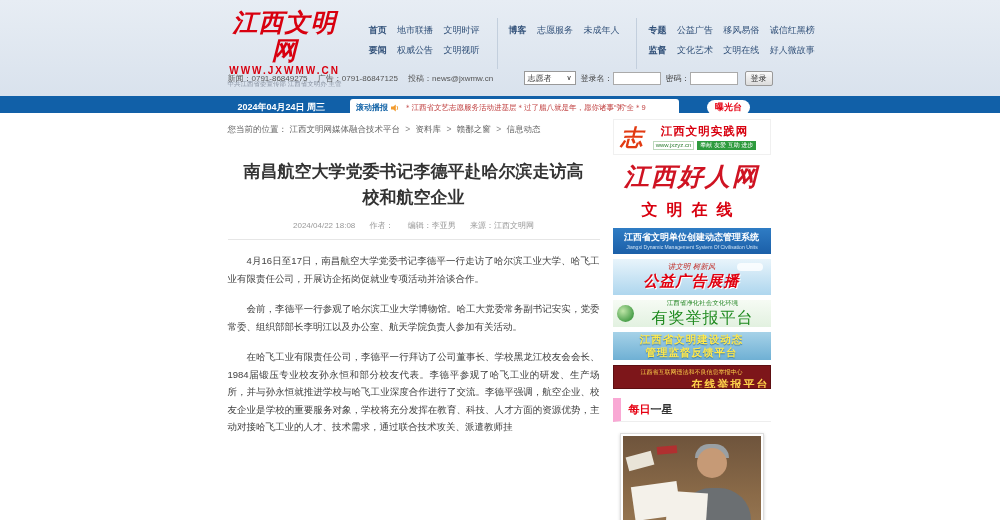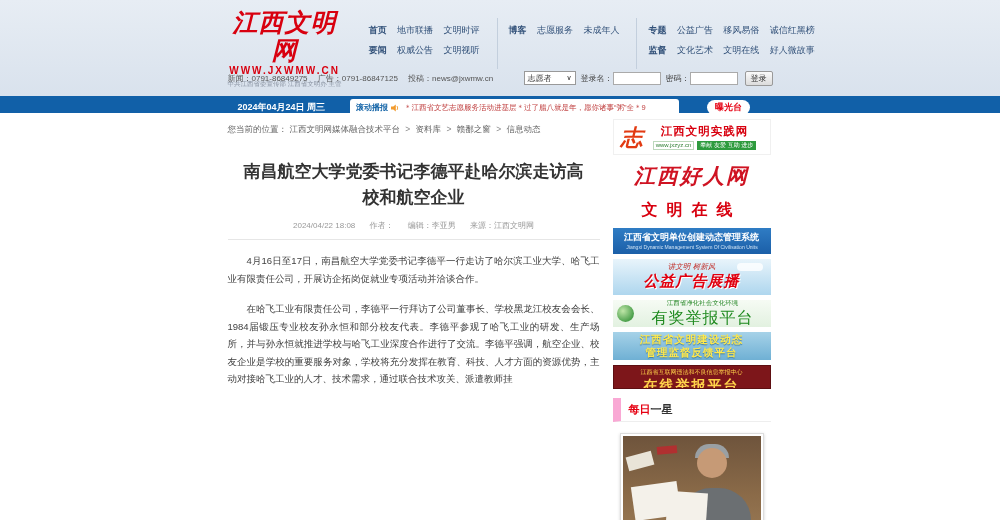--- a/index.html
+++ b/index.html
@@ -72,21 +72,21 @@
   .zhi-icon { font-family:"DejaVu Serif", serif; font-style:italic; font-weight:bold;
     font-size:22px; color:#e23a12; width:26px; text-align:center; line-height:26px; }
   .shizhan-right { flex:1; text-align:center; }
   .shizhan-title { color:#d8000f; font-weight:bold; font-size:11.5px; letter-spacing:1px; white-space:nowrap; }
   .shizhan-strip { display:flex; justify-content:center; gap:3px; margin-top:2px; }
   .shizhan-url { font-size:6px; color:#2e7d32; border:1px solid #bcd8bc; padding:0 2px; }
   .shizhan-slogan { font-size:6px; color:#fff; background:#2e9b3e; padding:0 3px; line-height:9px; }
 
   .bn-haoren { height:32px; background:#fff; display:flex; align-items:center; justify-content:center; }
   .haoren-txt { font-family:"DejaVu Serif", serif; font-style:italic; font-weight:bold;
-    font-size:21px; color:#cf1322; letter-spacing:2px; }
+    font-size:25px; color:#cf1322; letter-spacing:2px; }
 
   .bn-wmzx { height:26px; background:#fff; display:flex; align-items:center; justify-content:center; }
   .wmzx-txt { color:#d8000f; font-weight:bold; font-size:16px; letter-spacing:9px; white-space:nowrap; }
 
   .bn-system { height:26px; background:linear-gradient(#2f7cc4,#1b5fa8); color:#fff;
     text-align:center; padding-top:3px; }
   .system-title { font-size:9px; font-weight:bold; white-space:nowrap; }
   .system-sub { font-size:5.5px; color:#cfe3f5; white-space:nowrap; transform:scale(.92); }
 
   .bn-psa { height:36px; background:linear-gradient(#e8f4fb,#aed6ee); text-align:center;
@@ -106,21 +106,21 @@
   .reward-title { font-size:16px; font-weight:normal; color:#1f8a1f; letter-spacing:1px; }
 
   .bn-feedback { height:28px; background:linear-gradient(#a6d2e8,#6fb0d4); text-align:center;
     padding-top:1px; }
   .feedback-line { font-size:10.5px; font-weight:bold; color:#ffe84c; line-height:13px;
     letter-spacing:1px; text-shadow:0 1px 1px #3c7ba3; white-space:nowrap; }
 
   .bn-report { height:24px; background:#7d161a; border:1px solid #5e0f12; text-align:center;
     padding-top:2px; }
   .report-line1 { font-size:6px; color:#ffd24a; white-space:nowrap; }
-  .report-line2 { font-size:14px; color:#ffd24a; font-weight:bold; letter-spacing:2px; }
+  .report-line2 { font-size:11px; color:#ffd24a; font-weight:bold; letter-spacing:2px;text-align:right; }
 
   .section-hd { height:24px; line-height:22px; border-left:8px solid #f9a8d4;
     border-bottom:1px solid #eee; padding-left:8px; font-size:11px; font-weight:bold; margin-top:4px; }
   .section-hd .red { color:#e60012; }
   .section-hd .dark { color:#333; }
 
   .photo-card { margin:6px auto 0; width:144px; height:110px; background:#fff;
     border:1px solid #ddd; box-shadow:0 1px 3px rgba(0,0,0,.18); padding:2px; cursor:pointer; }
   .photo-scene { position:relative; width:100%; height:100%;
     background:linear-gradient(#6e543c,#8a6a48 55%, #9a7a55); overflow:hidden; }
@@ -241,20 +241,21 @@
         <div class="meta">
           <span>2024/04/22 18:08</span>
           <span>作者：</span>
           <span>编辑：李亚男</span>
           <span>来源：江西文明网</span>
         </div>
         <div class="meta-divider"></div>
 
         <div class="article-body">
           <p>4月16日至17日，南昌航空大学党委书记李德平一行走访了哈尔滨工业大学、哈飞工业有限责任公司，开展访企拓岗促就业专项活动并洽谈合作。</p>
+          <p>会前，李德平一行参观了哈尔滨工业大学博物馆。哈工大党委常务副书记安实，党委常委、组织部部长李明江以及办公室、航天学院负责人参加有关活动。</p>
           <p>在哈飞工业有限责任公司，李德平一行拜访了公司董事长、学校黑龙江校友会会长、1984届锻压专业校友孙永恒和部分校友代表。李德平参观了哈飞工业的研发、生产场所，并与孙永恒就推进学校与哈飞工业深度合作进行了交流。李德平强调，航空企业、校友企业是学校的重要服务对象，学校将充分发挥在教育、科技、人才方面的资源优势，主动对接哈飞工业的人才、技术需求，通过联合技术攻关、派遣教师挂</p>
         </div>
       </div>
 
       <div class="sidebar">
 
         <div class="bn bn-shizhan">
           <div class="zhi-icon">志</div>
           <div class="shizhan-right">
             <div class="shizhan-title">江西文明实践网</div>

